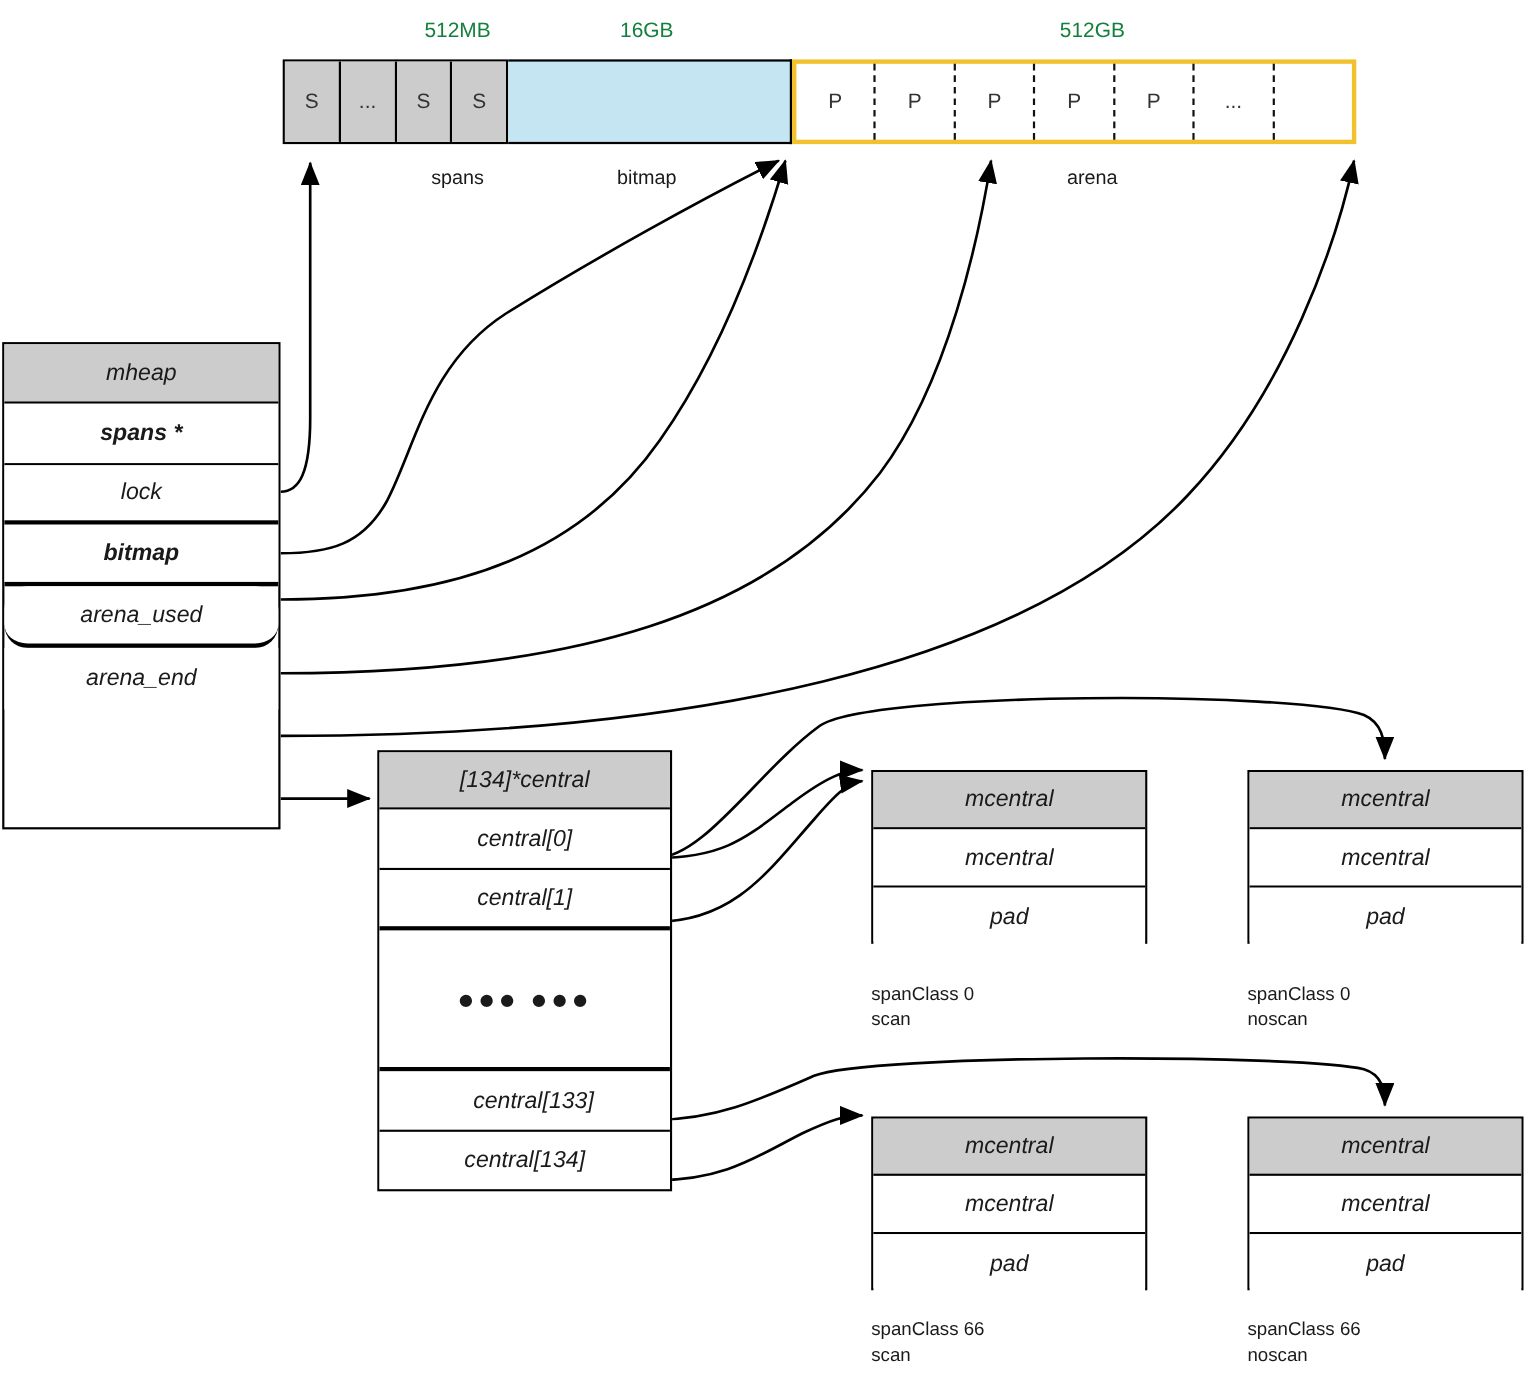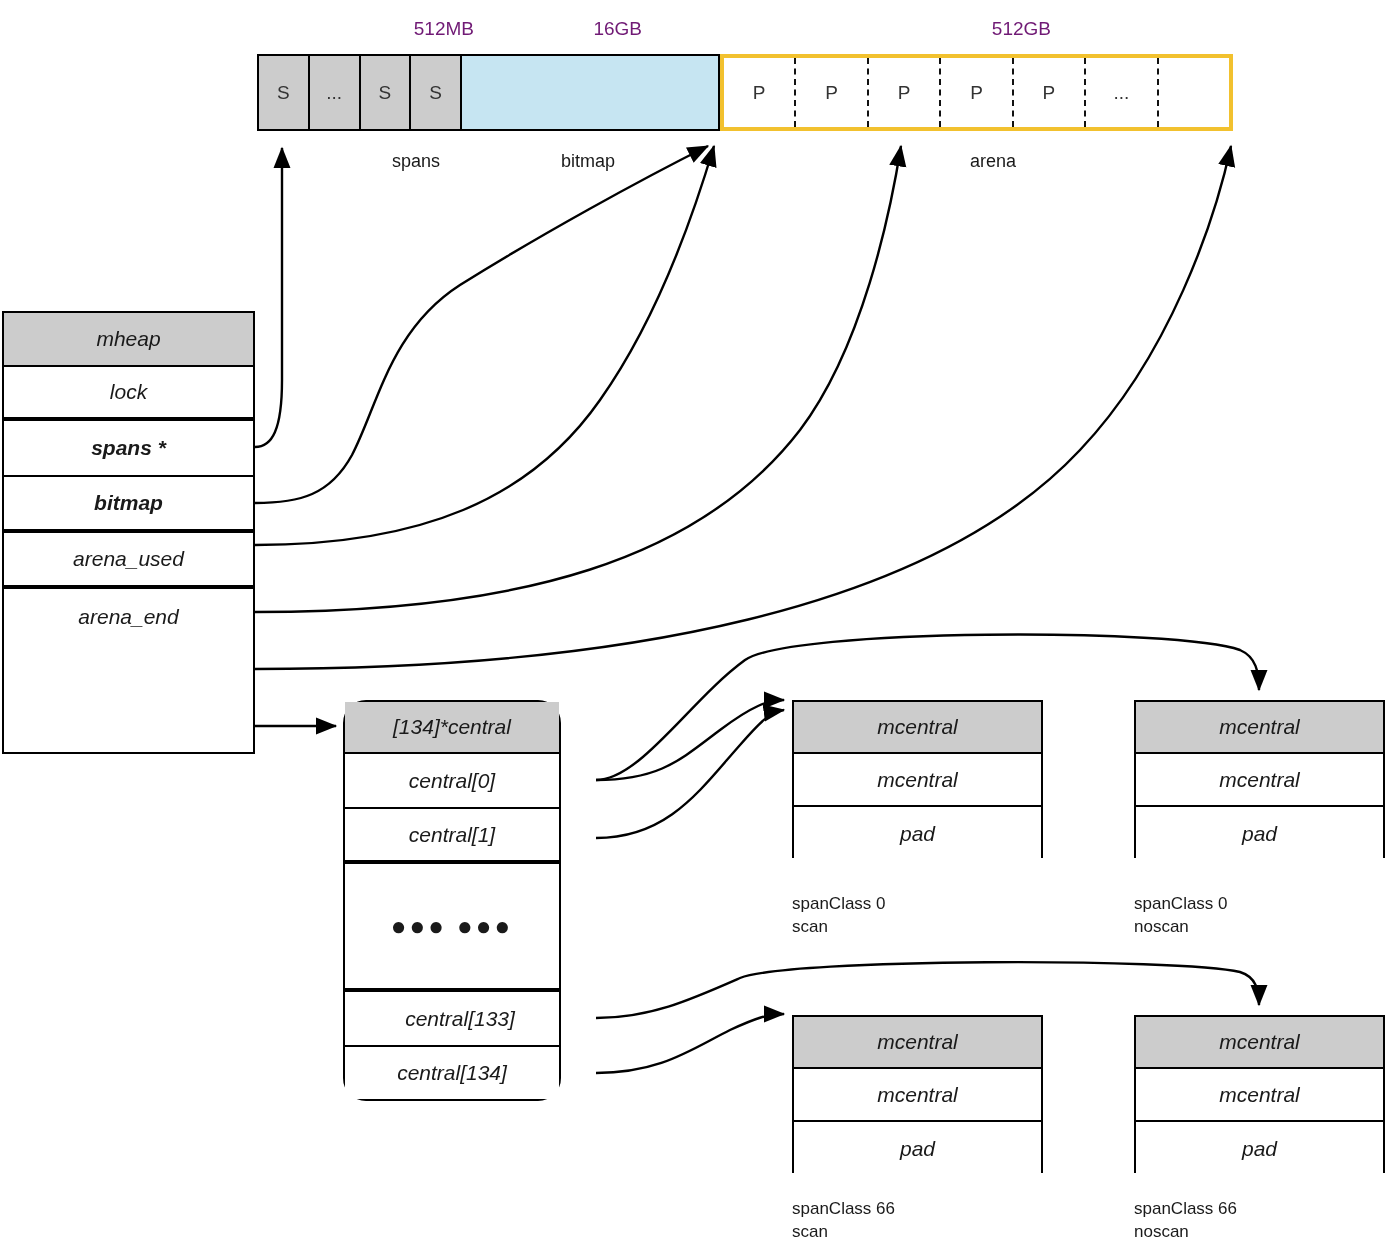--- a/index.html
+++ b/index.html
@@ -21,22 +21,22 @@
     top: 0;
     width: 1386px;
     height: 1248px;
     pointer-events: none;
   }
 
   
   .size-label {
     position: absolute;
     font-size: 19px;
-    color: #701a75;
-    text-align: right;
+    color: #15803d;
+    text-align: center;
     white-space: nowrap;
   }
   .region-label {
     position: absolute;
     font-size: 18px;
     color: #1a1a1a;
     text-align: center;
     white-space: nowrap;
   }
   .membar {
@@ -199,28 +199,28 @@
       <div class="pcell last"></div>
     </div>
   </div>
 
   <div class="region-label" style="left:358px; top:151px; width:116px;">spans</div>
   <div class="region-label" style="left:534px; top:151px; width:108px;">bitmap</div>
   <div class="region-label" style="left:935px; top:151px; width:116px;">arena</div>
 
   <div class="structbox" style="left:2px; top:311px; width:253px; height:443px;">
     <div class="row header" style="height:54px;">mheap</div>
+    <div class="row" style="height:56px; font-weight:bold;">spans *</div>
     <div class="row thick" style="height:54px;">lock</div>
-    <div class="row" style="height:56px; font-weight:bold;">spans *</div>
     <div class="row thick" style="height:56px; font-weight:bold;">bitmap</div>
-    <div class="row thick" style="height:56px;">arena_used</div>
+    <div class="row thick" style="height:56px;border-radius:21px;">arena_used</div>
     <div class="row" style="height:56px;">arena_end</div>
   </div>
 
-  <div class="structbox" style="left:343px; top:700px; width:218px; height:401px;border-radius:23px;">
+  <div class="structbox" style="left:343px; top:682px; width:268px; height:401px;">
     <div class="row header" style="height:52px;">[134]*central</div>
     <div class="row" style="height:55px;">central[0]</div>
     <div class="row thick" style="height:55px;">central[1]</div>
     <div class="row ellipsis thick" style="height:128px;">●●● ●●●</div>
     <div class="row" style="height:55px;padding-left:16px;">central[133]</div>
     <div class="row" style="height:52px;">central[134]</div>
   </div>
 
   <div class="structbox" style="left:792px; top:700px; width:251px; height:158px;">
     <div class="row header" style="height:52px;">mcentral</div>

